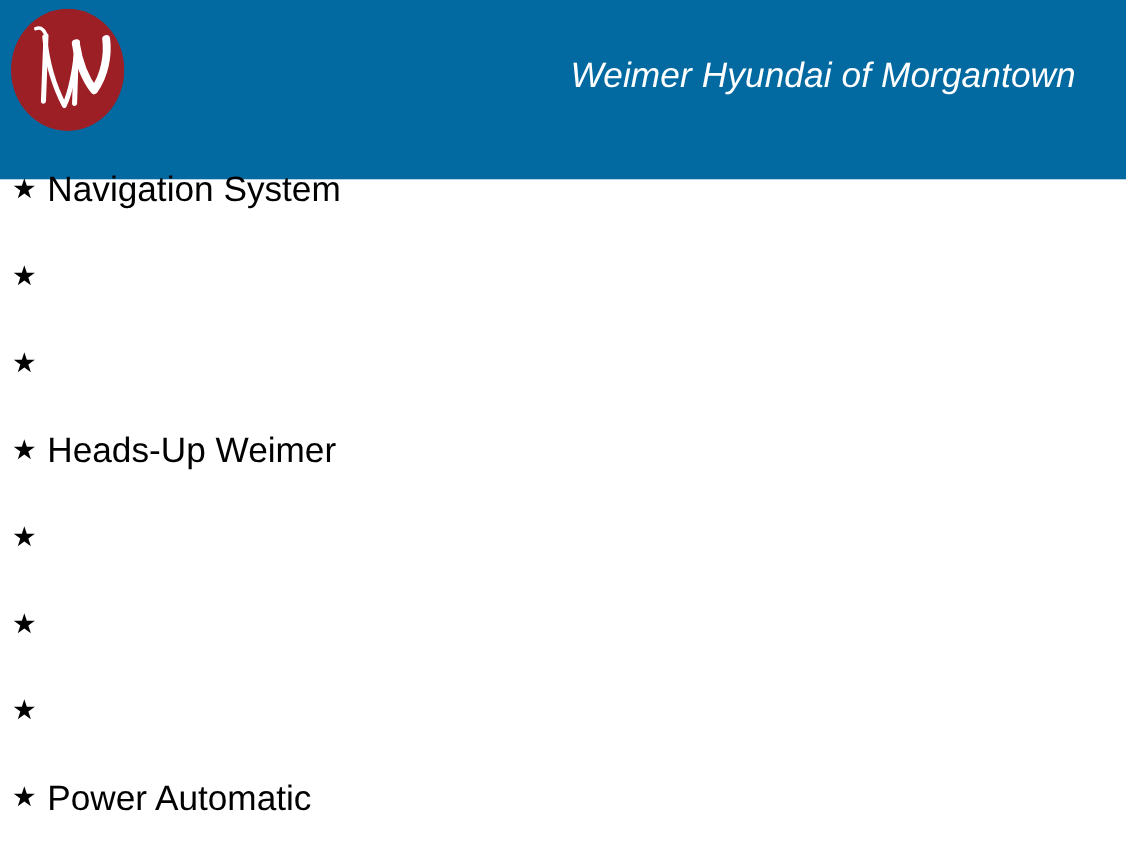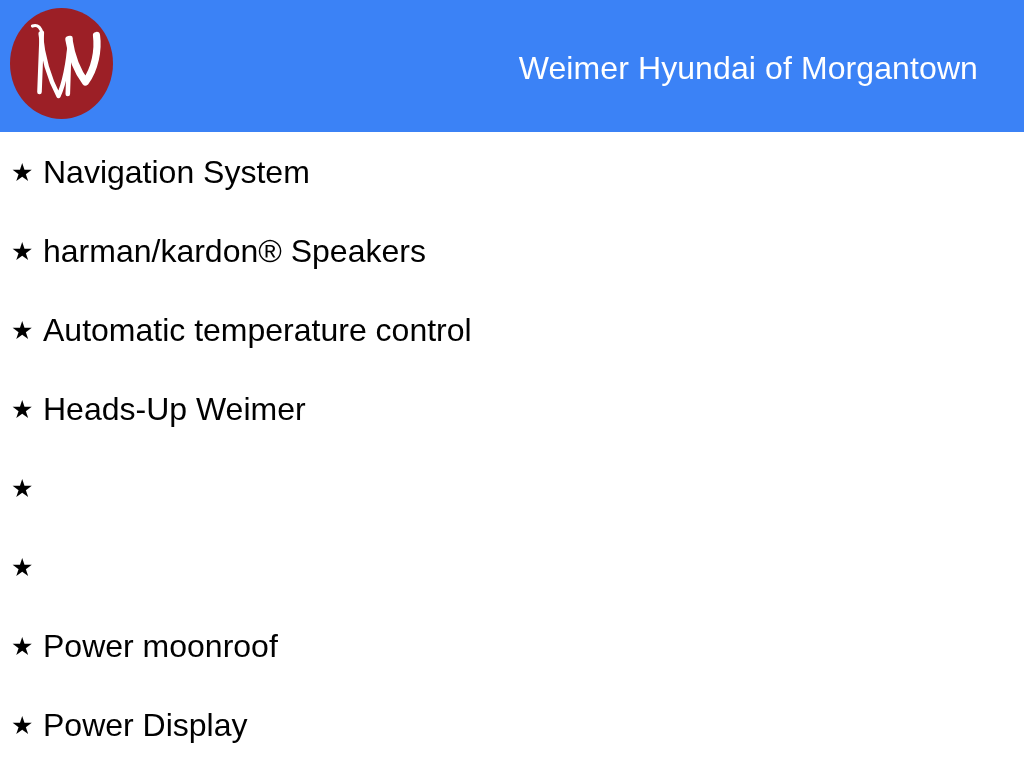--- a/index.html
+++ b/index.html
@@ -22,23 +22,24 @@
     height: 768px;
     background: #ffffff;
   }
 
   
   .header {
     position: absolute;
     left: 0;
     top: 0;
     width: 1024px;
-    height: 132px;
-    background: #3b82f6;
+    height: 163px;
+    background: #0369a1;
     box-sizing: border-box;
+    font-style: italic;
   }
 
   .logo {
     position: absolute;
     left: 10px;
     top: 8px;
     width: 103px;
     height: 111px;
   }
 
@@ -129,45 +130,42 @@
 
   <ul class="features">
 
     <li class="feature-item" style="top:20px;">
       <span class="bullet-star">★</span>
       <span class="feature-label">Navigation System</span>
     </li>
 
     <li class="feature-item" style="top:99px;">
       <span class="bullet-star">★</span>
-      <span class="feature-label">harman/kardon® Speakers</span>
     </li>
 
     <li class="feature-item" style="top:178px;">
       <span class="bullet-star">★</span>
-      <span class="feature-label">Automatic temperature control</span>
     </li>
 
     <li class="feature-item" style="top:257px;">
       <span class="bullet-star">★</span>
       <span class="feature-label">Heads-Up Weimer</span>
     </li>
 
     <li class="feature-item" style="top:336px;">
       <span class="bullet-star">★</span>
     </li>
 
     <li class="feature-item" style="top:415px;">
       <span class="bullet-star">★</span>
     </li>
 
     <li class="feature-item" style="top:494px;">
       <span class="bullet-star">★</span>
-      <span class="feature-label">Power moonroof</span>
     </li>
 
     <li class="feature-item" style="top:573px;">
       <span class="bullet-star">★</span>
-      <span class="feature-label">Power Display</span>
+      <span class="feature-label">Power Automatic</span>
     </li>
 
   </ul>
 </div>
 
 </body></html>

